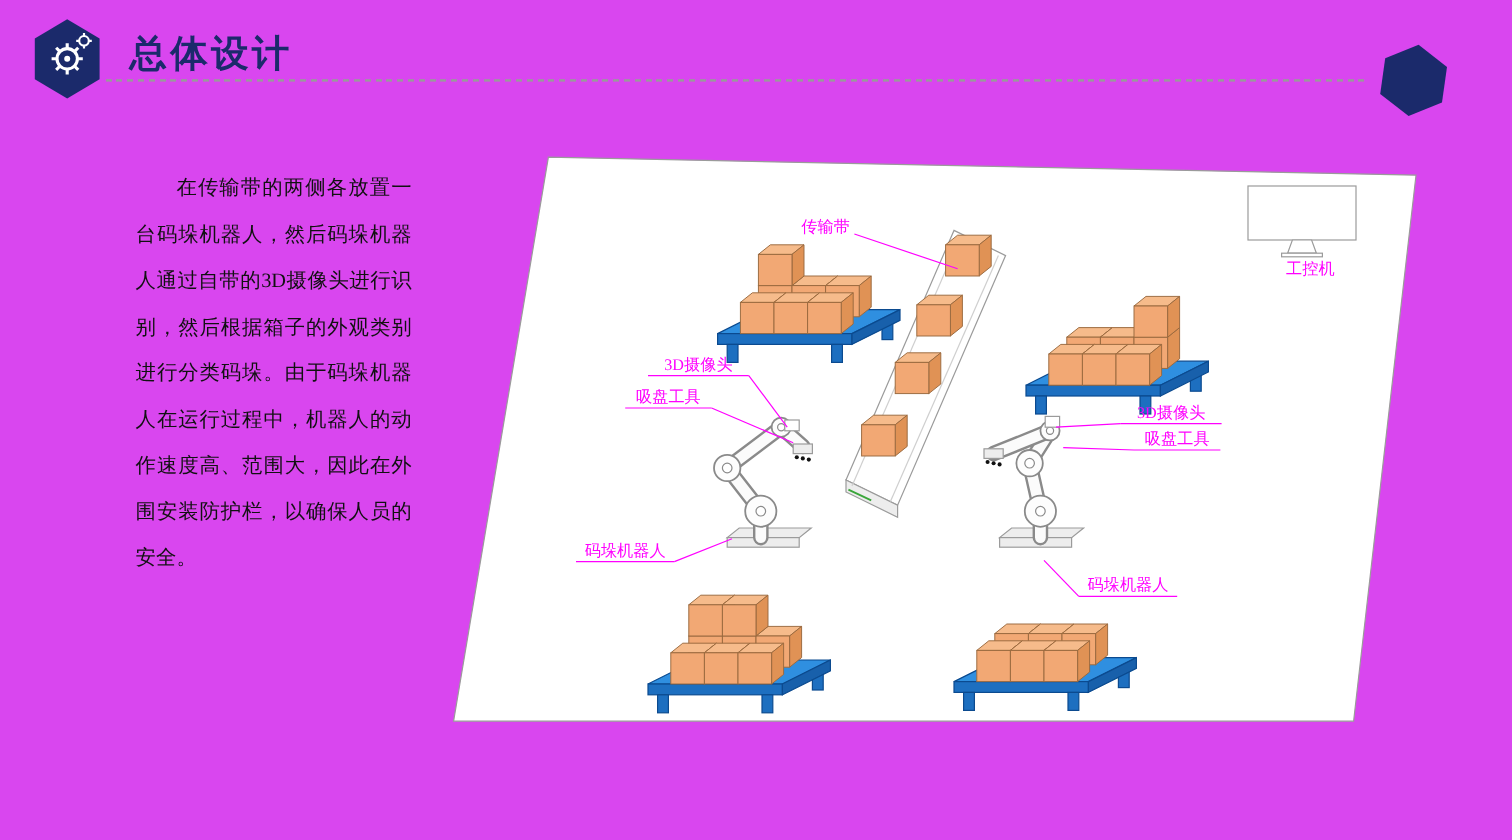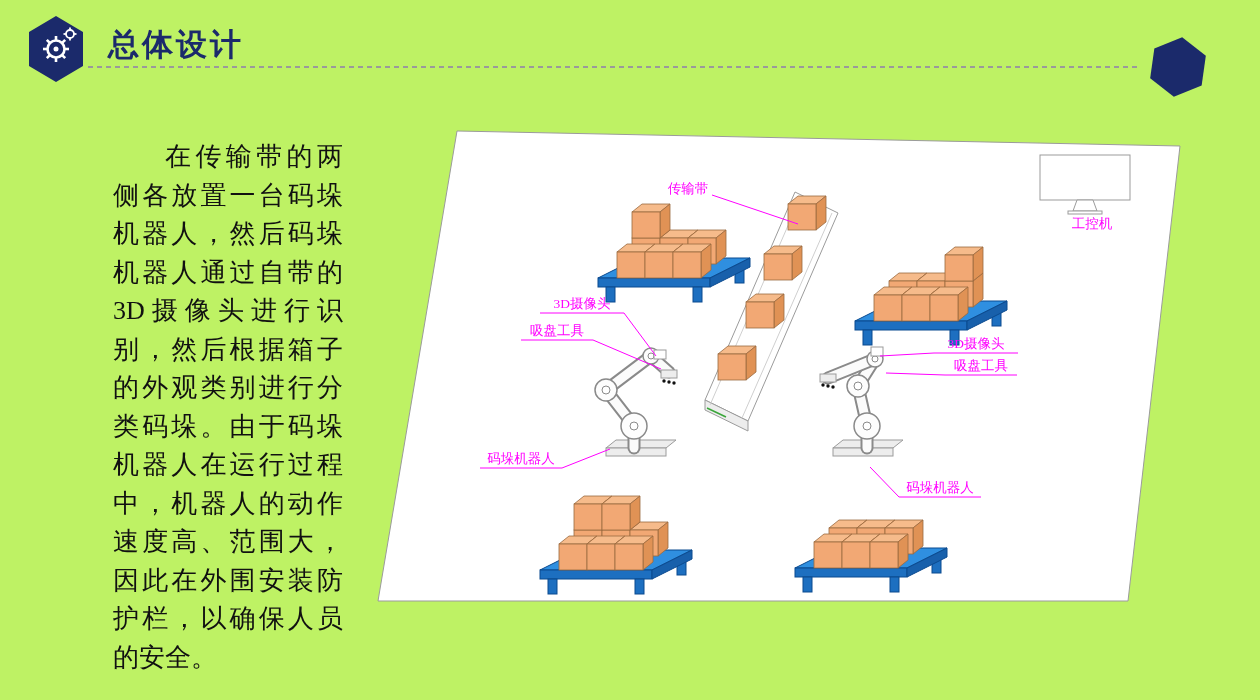--- a/index.html
+++ b/index.html
@@ -1,24 +1,24 @@
 <!DOCTYPE html>
 <html><head>
 <meta charset="utf-8">
 <style>
   html,body{margin:0;padding:0;background:#fff;}
-  .slide{position:relative;width:1260px;height:700px;background:#bef264;overflow:hidden;
+  .slide{position:relative;width:1260px;height:700px;background:#d946ef;overflow:hidden;
          font-family:"Liberation Sans",sans-serif;}
   .header-icon{position:absolute;left:26px;top:14px;width:60px;height:72px;}
   .slide-title{position:absolute;left:108px;top:24px;font-size:31px;font-weight:bold;
                color:#1b2a6b;letter-spacing:3px;}
   .divider{position:absolute;left:88px;top:66px;width:1052px;height:2px;
            background:repeating-linear-gradient(90deg,#9a9a9a 0 5px,transparent 5px 9px);}
   .corner-hex{position:absolute;left:1150px;top:36px;width:60px;height:62px;}
-  .body-text{position:absolute;left:113px;top:138px;width:230px;font-size:26px;
+  .body-text{position:absolute;left:113px;top:138px;width:230px;font-size:17px;
              line-height:38.5px;font-family:"Liberation Serif",serif;color:#111;
              text-align:justify;text-indent:2em;}
   .diagram{position:absolute;left:370px;top:118px;width:820px;height:500px;}
   
   .cad{stroke:#9b9b9b;stroke-width:1;fill:#ffffff;}
   .cad-side{stroke:#9b9b9b;stroke-width:1;fill:#ededed;}
   .ln-outer{stroke:#8a8a8a;stroke-width:13;stroke-linecap:round;}
   .ln-inner{stroke:#fbfbfb;stroke-width:9;stroke-linecap:round;}
   .joint{fill:#fdfdfd;stroke:#8a8a8a;stroke-width:1.5;}
   .jinner{fill:#ffffff;stroke:#8a8a8a;stroke-width:1;}

